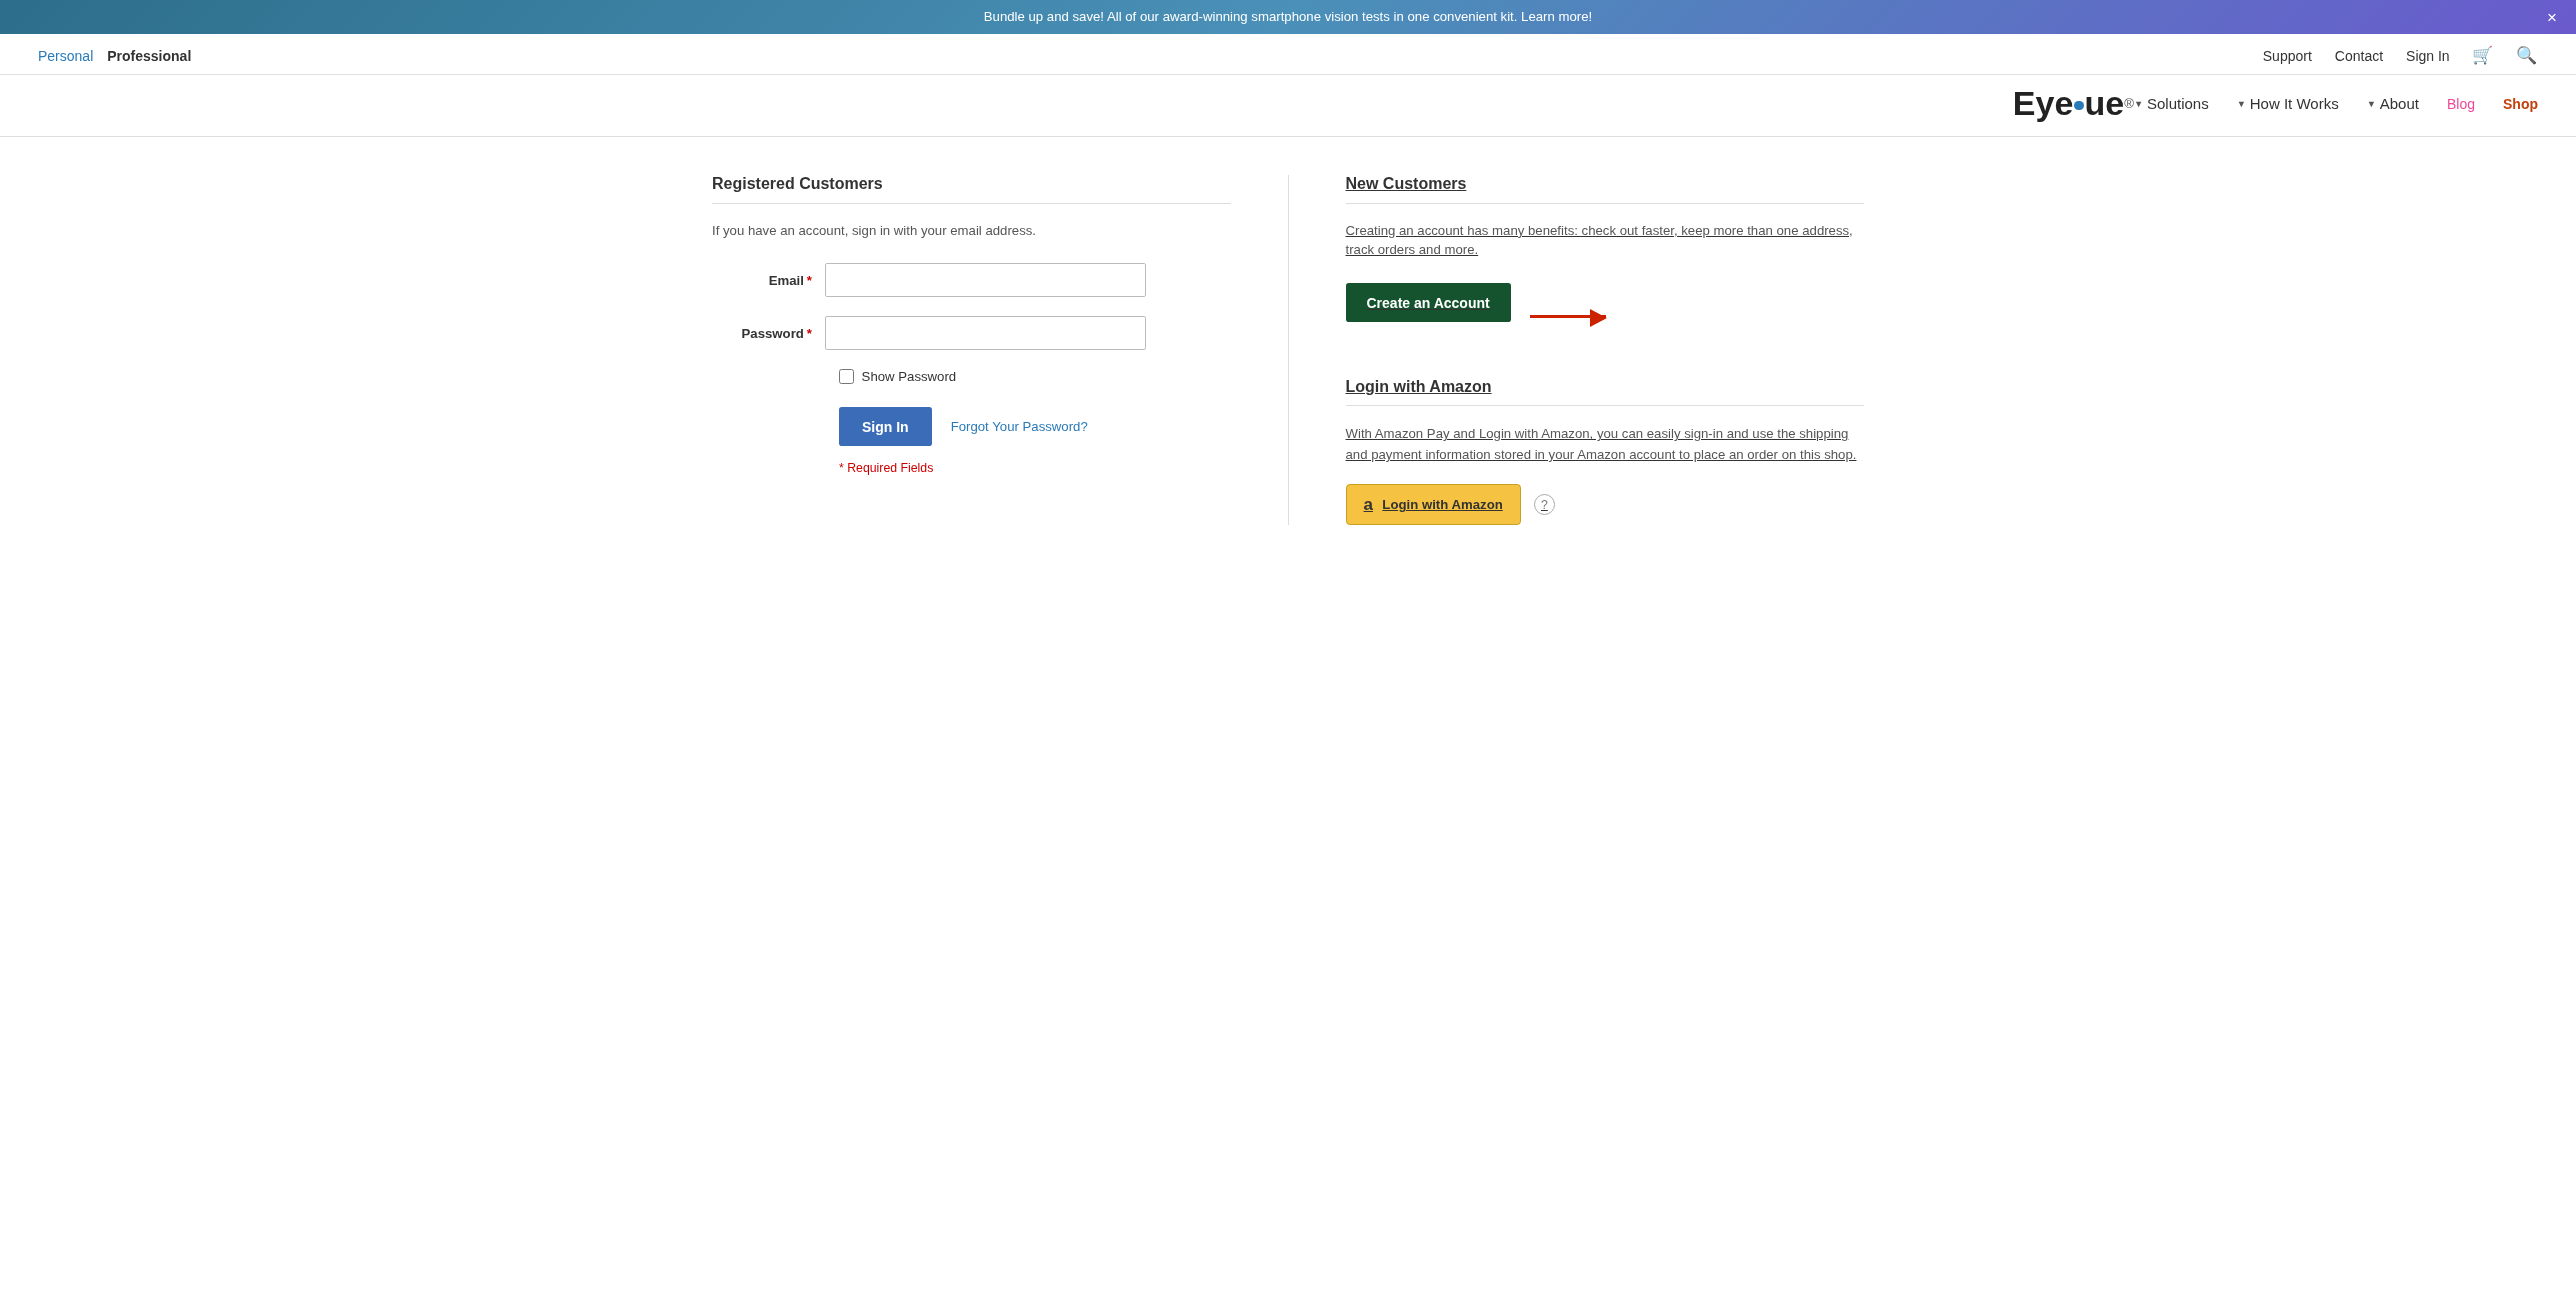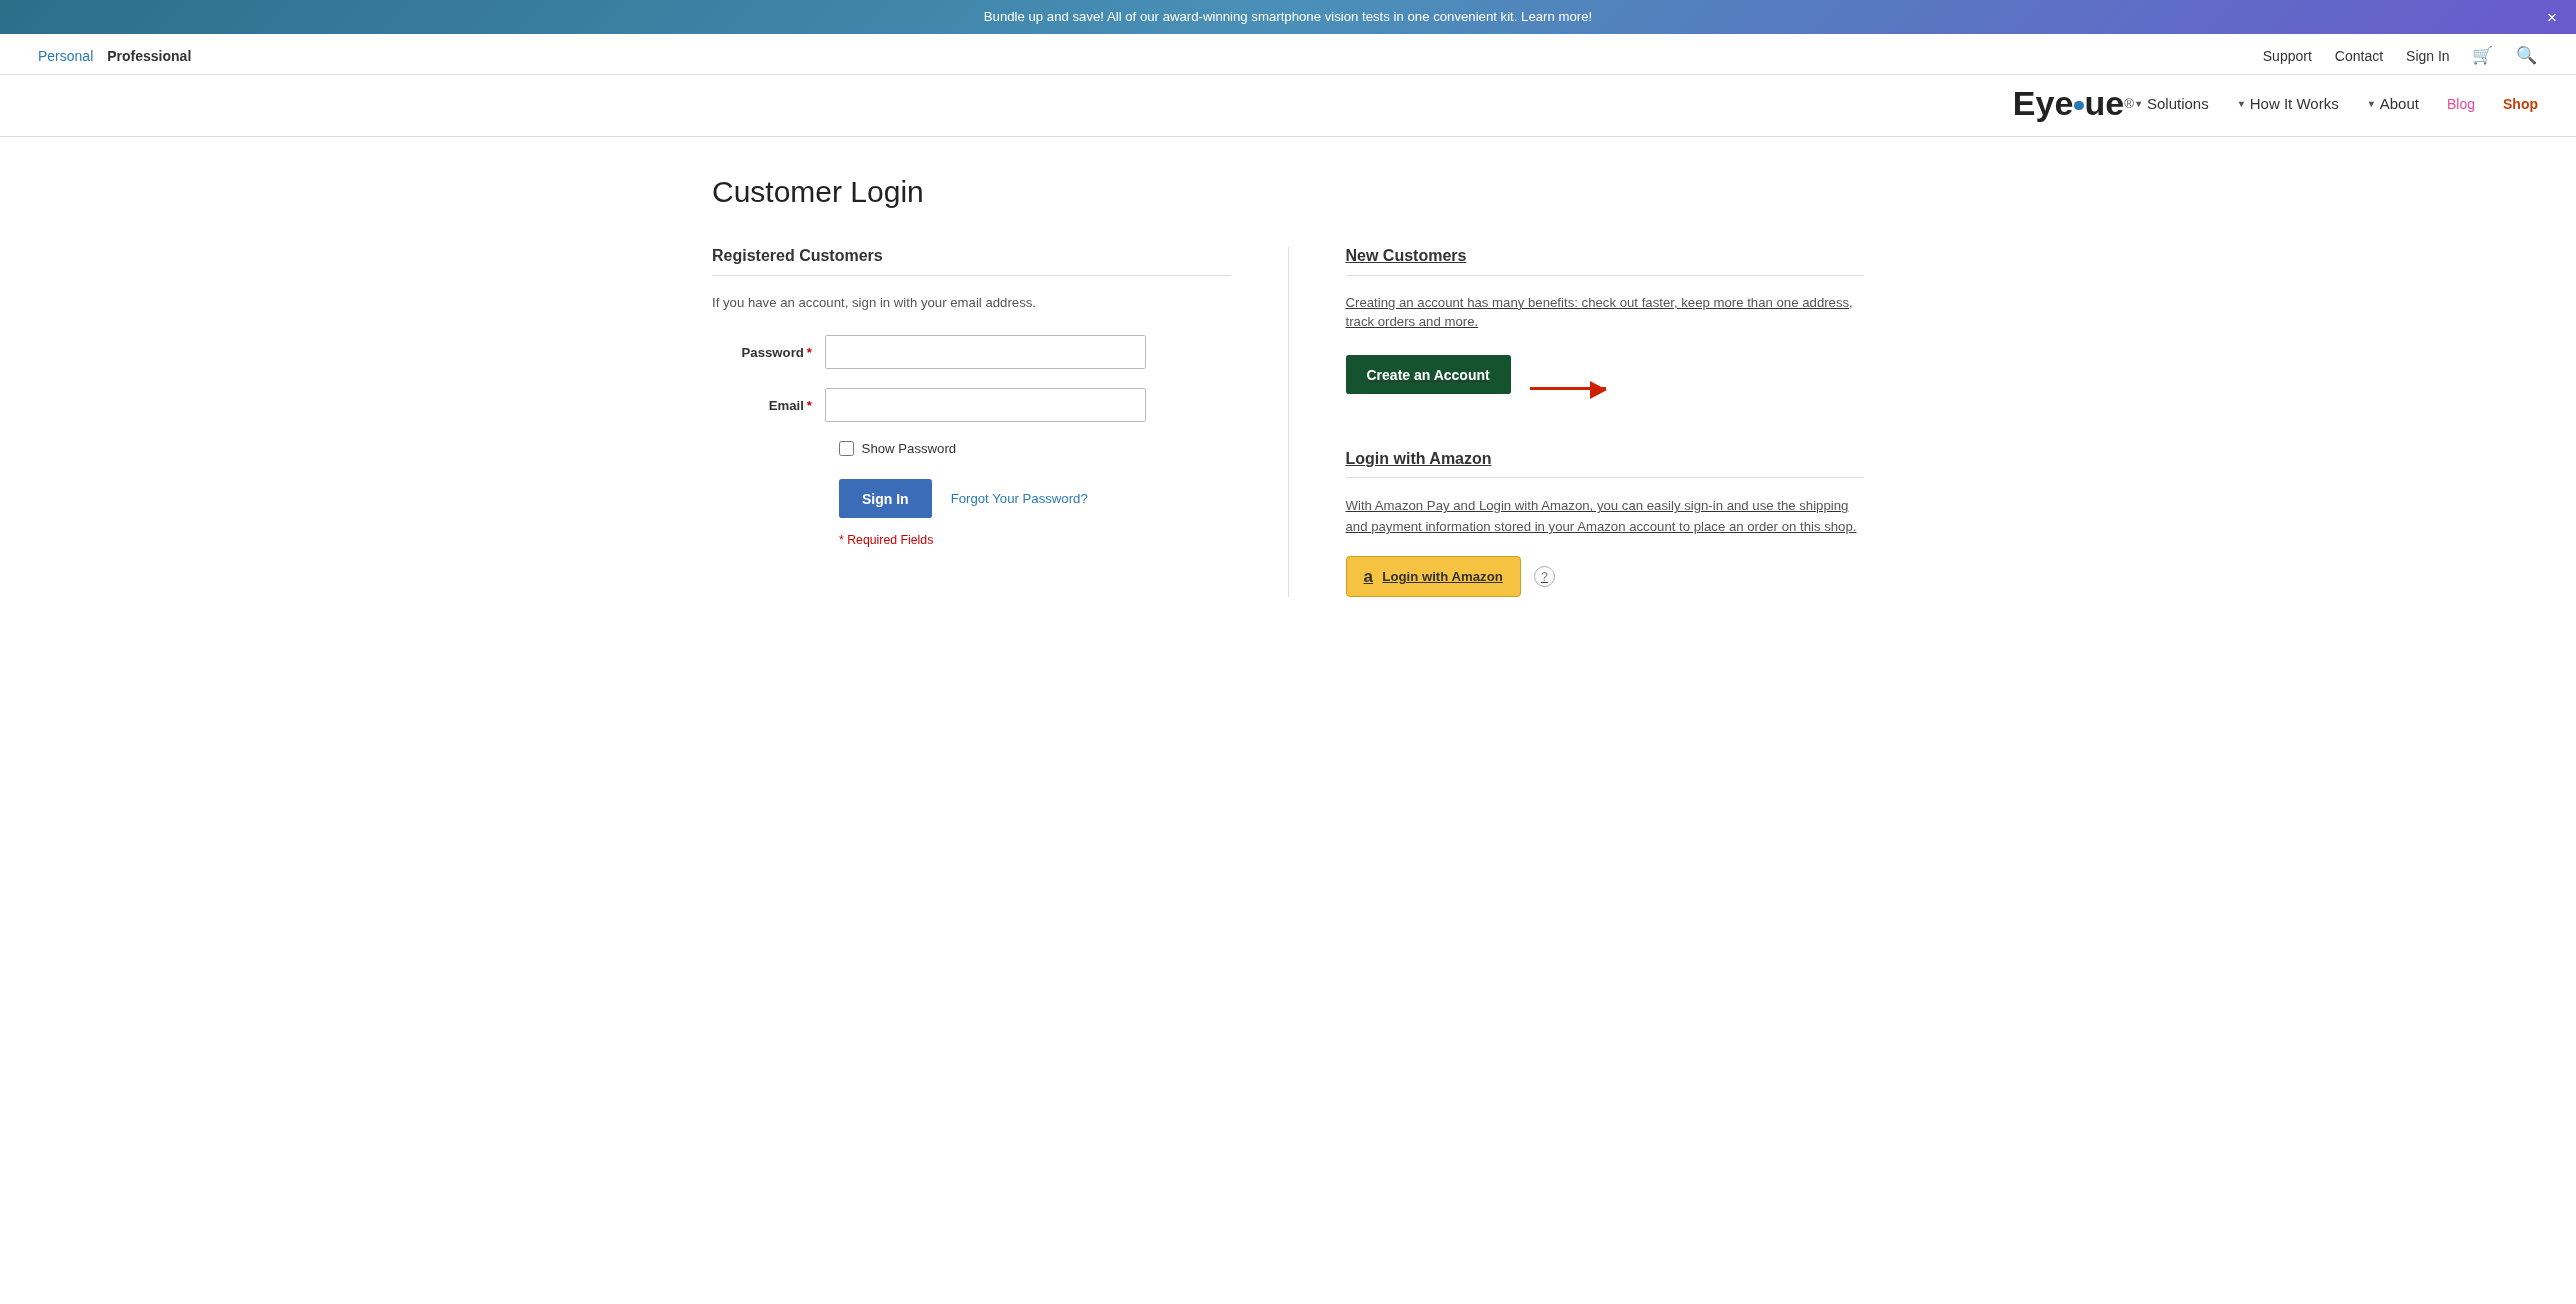--- a/index.html
+++ b/index.html
@@ -380,41 +380,40 @@
     <span class="dropdown">
       <span class="arrow">▼</span>
       <span>About</span>
     </span>
     <a href="#">Blog</a>
     <a href="#" class="shop-link">Shop</a>
   </div>
 </div>
 
 <div class="page-content">
-  <h1 class="page-title">Customer Login</h1>
 
   <div class="two-col">
 
     <div class="col-left">
       <div class="section-title">Registered Customers</div>
       <hr class="section-divider">
       <p class="section-desc">If you have an account, sign in with your email address.</p>
+
+      <div class="form-row">
+        <label class="form-label">
+          <span>Email</span><span class="required-star">*</span>
+        </label>
+        <input type="email" class="form-input" placeholder="" style="">
+      </div>
 
       <div class="form-row">
         <label class="form-label">
           <span>Password</span><span class="required-star">*</span>
         </label>
         <input type="password" class="form-input" placeholder="" style="">
-      </div>
-
-      <div class="form-row">
-        <label class="form-label">
-          <span>Email</span><span class="required-star">*</span>
-        </label>
-        <input type="email" class="form-input" placeholder="" style="">
       </div>
 
       <div class="show-password-row">
         <input type="checkbox" id="show-pw" style="">
         <label for="show-pw">Show Password</label>
       </div>
 
       <div class="action-row">
         <button class="btn-signin">Sign In</button>
         <a href="#" class="forgot-link">Forgot Your Password?</a>

